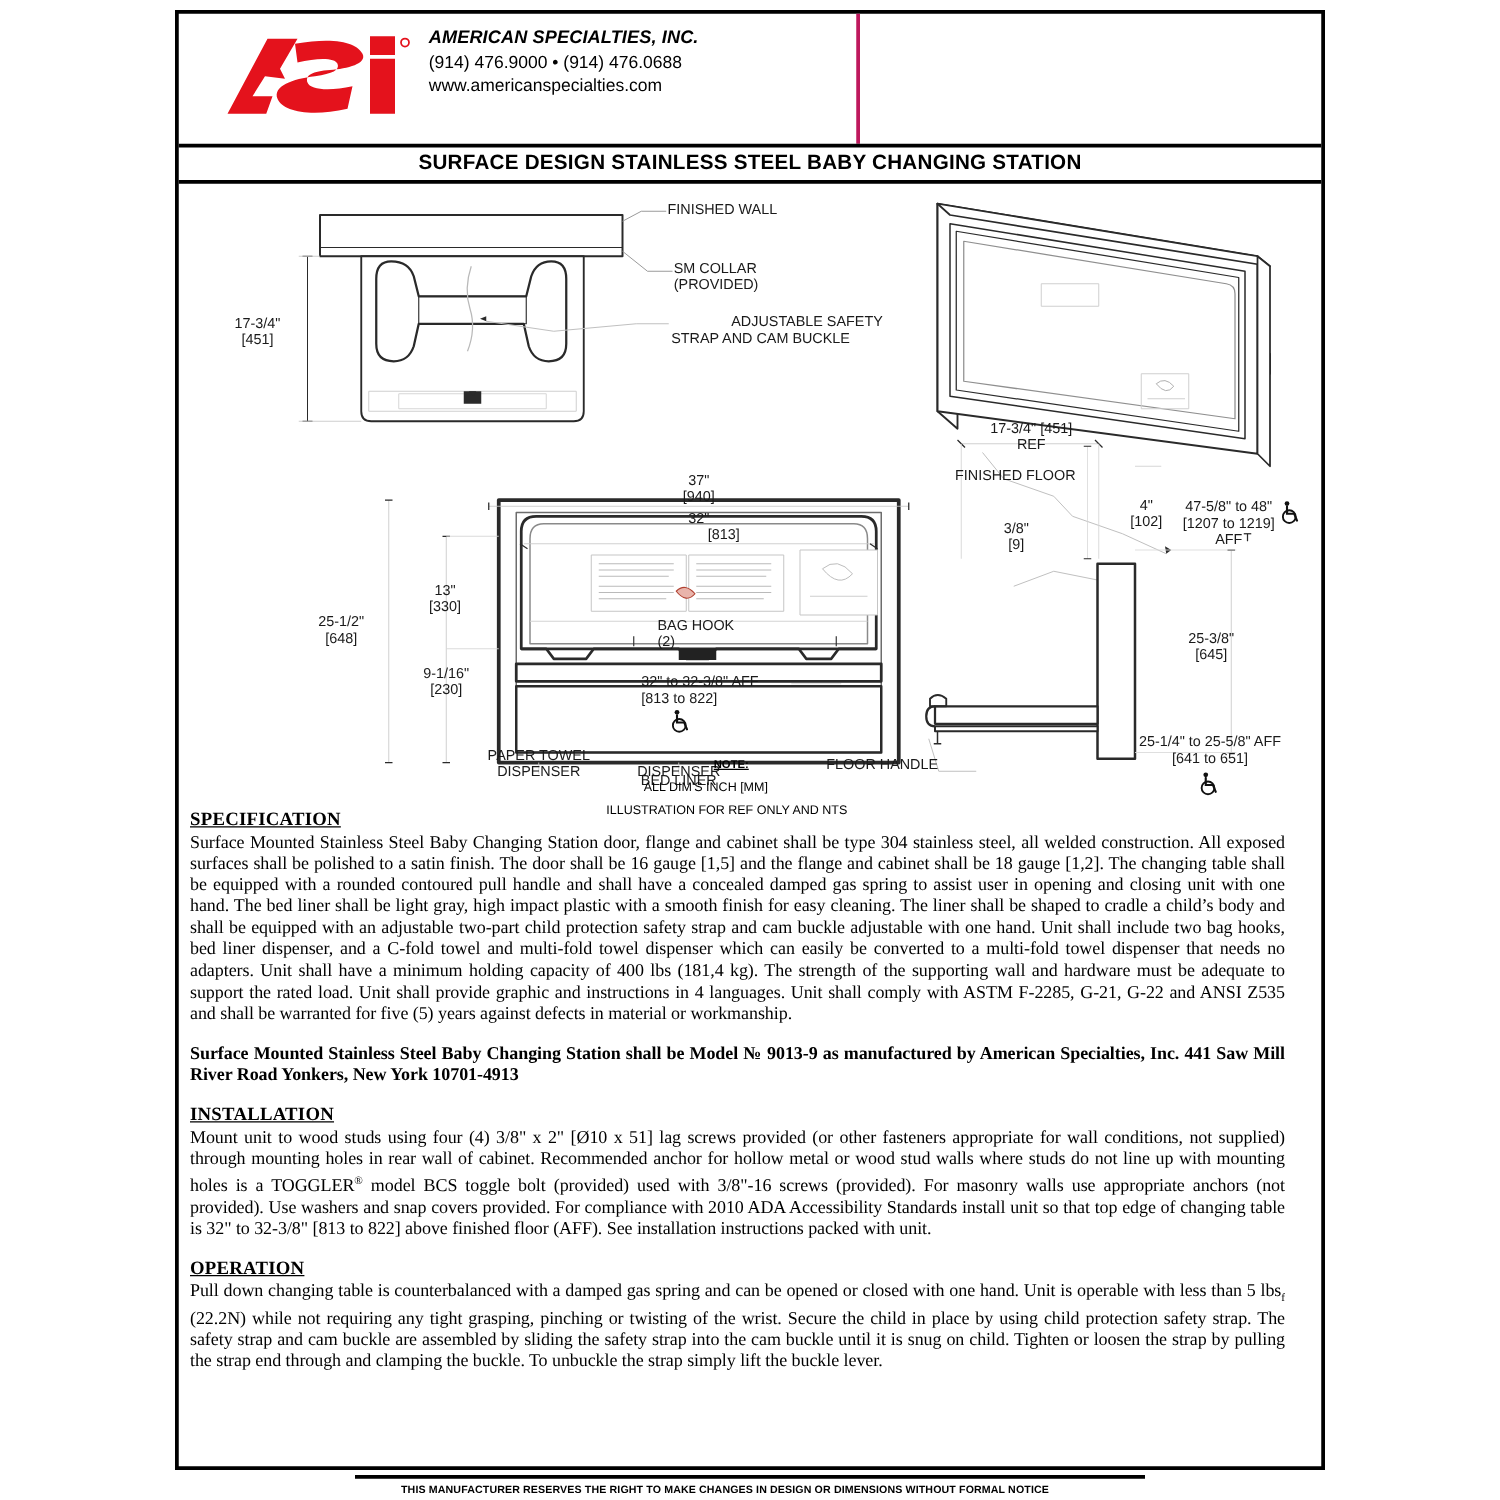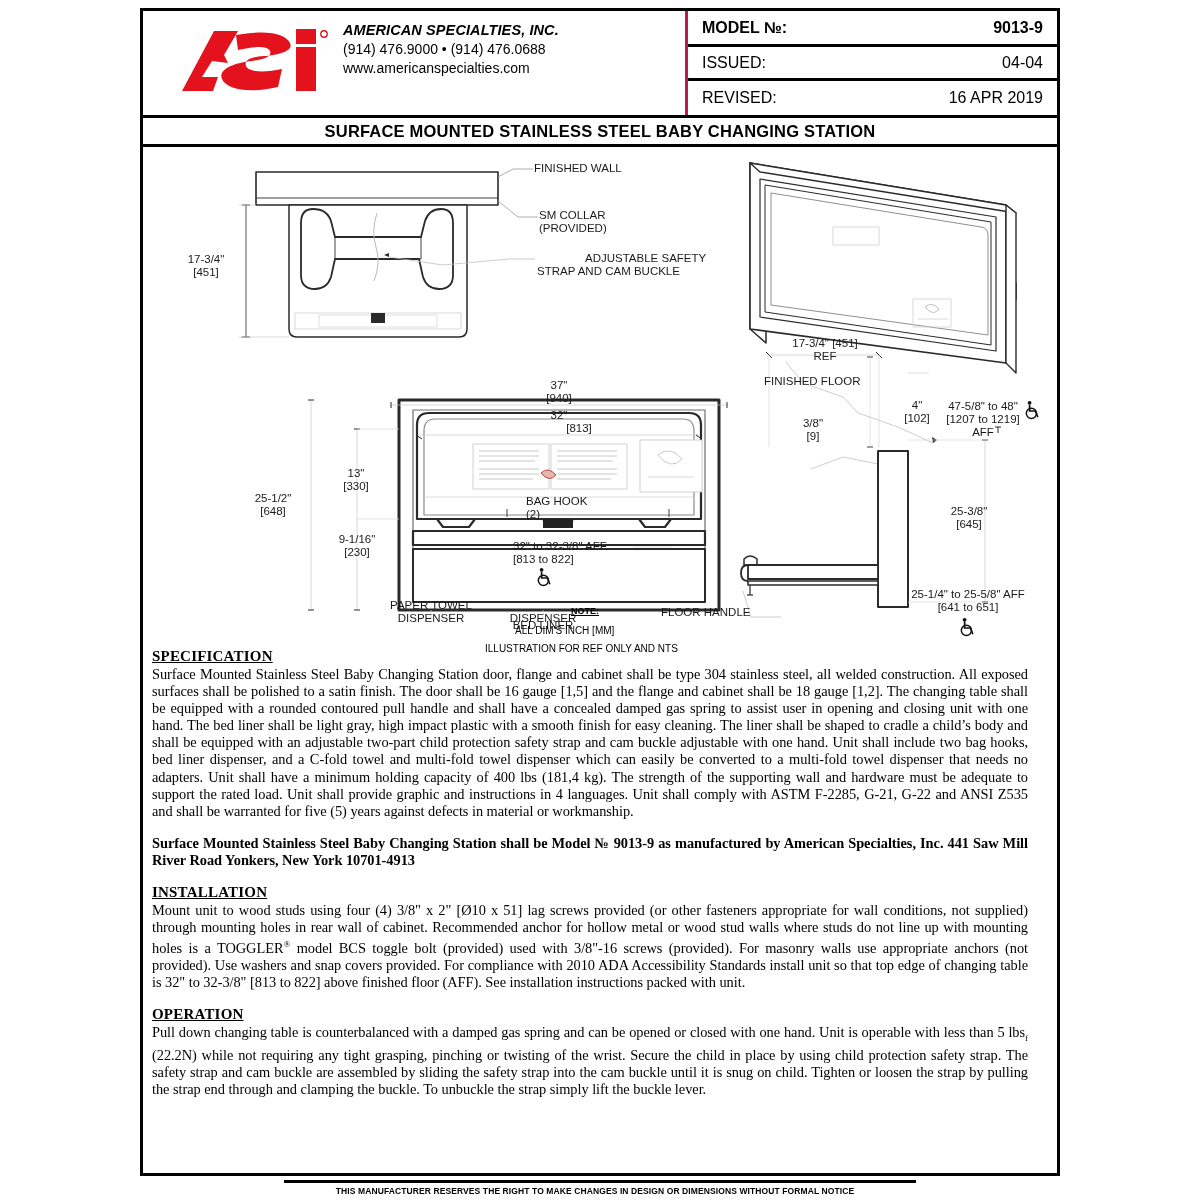--- a/index.html
+++ b/index.html
@@ -91,21 +91,21 @@
   .gap{height:15px;}
   sup{font-size:9px;vertical-align:super;}
   sub{font-size:9px;vertical-align:sub;}
 
   
   .footline{
     position:absolute;left:284px;top:1180px;width:632px;height:3px;background:#000;
   }
   .foot{
     position:absolute;left:0;top:1186px;width:1160px;text-align:center;
-    font-size:8.5px;font-weight:bold;letter-spacing:0.1px;margin-left:15px;
+    font-size:8.5px;font-weight:bold;letter-spacing:0.1px;
   }
 </style>
 </head>
 <body>
 
 <div class="page">
 
   <div class="frame"></div>
 
   <div class="header">
@@ -129,38 +129,24 @@
           <circle cx="146" cy="9" r="3.2" fill="none" stroke="#E4121C" stroke-width="1.4"></circle>
         </svg>
       </div>
       <div class="company">
         <div class="cname">AMERICAN SPECIALTIES, INC.</div>
         <div class="cline">(914) 476.9000 • (914) 476.0688</div>
         <div class="cline">www.americanspecialties.com</div>
       </div>
     </div>
 
-    <div class="hdr-right">
-      <div class="hrow r1">
-        <span class="hlabel b">MODEL №:</span>
-        <span class="hval b">9013-9</span>
-      </div>
-      <div class="hrow r2">
-        <span class="hlabel">ISSUED:</span>
-        <span class="hval">04-04</span>
-      </div>
-      <div class="hrow r3">
-        <span class="hlabel">REVISED:</span>
-        <span class="hval">16 APR 2019</span>
-      </div>
-    </div>
   </div>
 
   <div class="titleband">
-    <div class="tb">SURFACE MOUNTED STAINLESS STEEL BABY CHANGING STATION</div>
+    <div class="tb">SURFACE DESIGN STAINLESS STEEL BABY CHANGING STATION</div>
   </div>
 
   <div class="draw">
 
     <svg width="914" height="505" viewBox="0 0 914 505">
       <g stroke="#2a2a2a" fill="none" stroke-width="1.2" stroke-linejoin="round">
 
         <path d="M113 25 L355 25 L355 58 L113 58 Z" fill="#fff" stroke-width="1.6"></path>
         <path d="M113 51 L355 51" stroke-width="0.9"></path>
 

